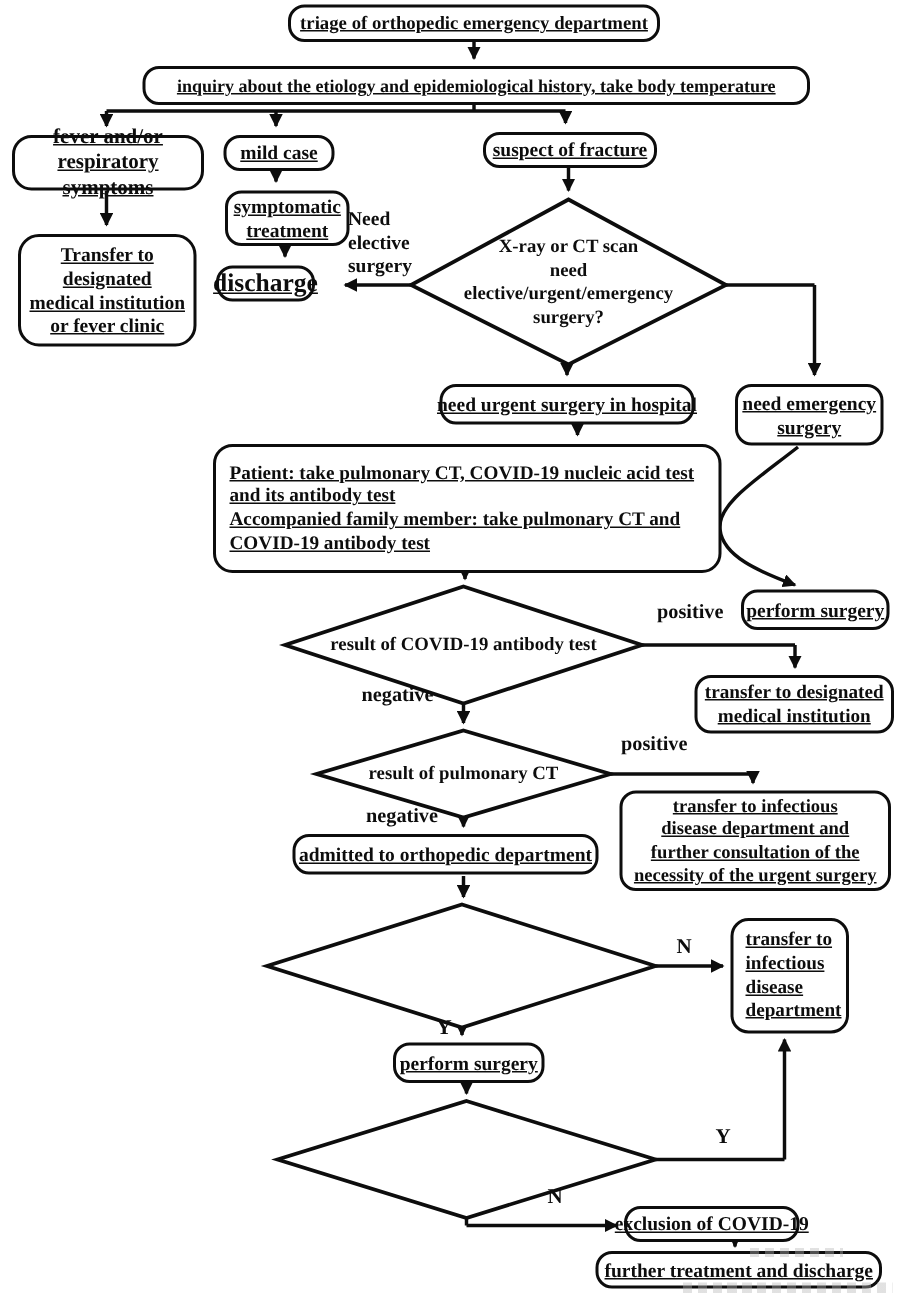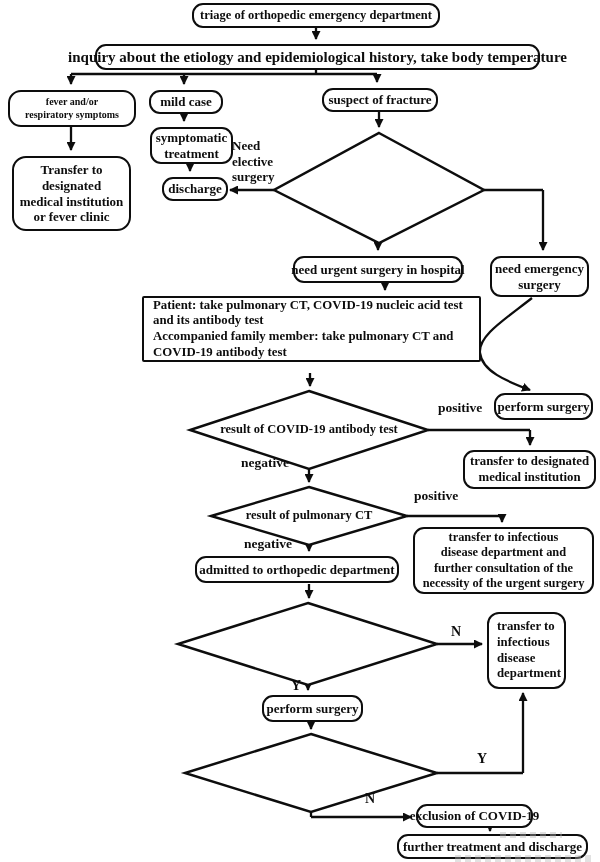--- a/index.html
+++ b/index.html
@@ -6,21 +6,21 @@
   #stage {
     position:relative; width:600px; height:862px; background:#ffffff;
     font-family:"Liberation Serif","DejaVu Serif",serif; font-weight:bold; color:#0d0d0d;
     overflow:hidden;
   }
   #wires { position:absolute; left:0; top:0; }
   .node {
     position:absolute; box-sizing:border-box; background:#ffffff;
     border:2.5px solid #0d0d0d; border-radius:11px;
     display:flex; align-items:center; justify-content:center;
-    text-align:center; line-height:1.22; white-space:pre-line;
+    text-align:center; line-height:1.22; white-space:pre-line;text-decoration:underline;
   }
   .nowrap { white-space:nowrap; }
   .leftalign { justify-content:flex-start; text-align:left; }
   .dtext {
     position:absolute; text-align:center; line-height:1.24; white-space:pre-line;
   }
   .elabel { position:absolute; white-space:pre-line; line-height:1.2; }
   .wm { position:absolute; opacity:.4; background:repeating-linear-gradient(90deg,#b5b5b5 0 6px,transparent 6px 10px); }
 </style>
 </head>
@@ -94,45 +94,45 @@
       <polygon points="379,133 484,190 379,243 274,190"></polygon>
       <polygon points="309,391 428,430 309,469 190,430"></polygon>
       <polygon points="309,487 407,516 309,545 211,516"></polygon>
       <polygon points="308,603 437,644 308,685 178,644"></polygon>
       <polygon points="311,734 437,773 311,812 185,773"></polygon>
     </g>
   </svg>
 
   <div class="node nowrap" style="left:192px;top:3px;width:248px;height:25px;font-size:12.5px">triage of orthopedic emergency department</div>
 
-  <div class="node nowrap" style="left:95px;top:44px;width:445px;height:26px;font-size:15px">inquiry about the etiology and epidemiological history, take body temperature</div>
+  <div class="node nowrap" style="left:95px;top:44px;width:445px;height:26px;font-size:12px">inquiry about the etiology and epidemiological history, take body temperature</div>
 
-  <div class="node" style="left:8px;top:90px;width:128px;height:37px;font-size:10px;border-radius:13px">fever and/or
+  <div class="node" style="left:8px;top:90px;width:128px;height:37px;font-size:14px;border-radius:13px">fever and/or
 respiratory symptoms</div>
 
   <div class="node nowrap" style="left:149px;top:90px;width:74px;height:24px;font-size:13px">mild case</div>
 
   <div class="node nowrap" style="left:322px;top:88px;width:116px;height:24px;font-size:13px">suspect of fracture</div>
 
   <div class="node" style="left:12px;top:156px;width:119px;height:75px;font-size:13px;border-radius:14px">Transfer to
 designated
 medical institution
 or fever clinic</div>
 
   <div class="node" style="left:150px;top:127px;width:83px;height:37px;font-size:13px">symptomatic
 treatment</div>
 
-  <div class="node nowrap" style="left:162px;top:177px;width:66px;height:24px;font-size:13px">discharge</div>
+  <div class="node nowrap" style="left:144px;top:177px;width:66px;height:24px;font-size:17px">discharge</div>
 
   <div class="node nowrap" style="left:293px;top:256px;width:170px;height:27px;font-size:13px">need urgent surgery in hospital</div>
 
   <div class="node" style="left:490px;top:256px;width:99px;height:41px;font-size:13px">need emergency
 surgery</div>
 
-  <div class="node leftalign" style="left:142px;top:296px;width:339px;height:66px;font-size:12.8px;padding:4px 9px;border-radius:2px">Patient: take pulmonary CT, COVID-19 nucleic acid test
+  <div class="node leftalign" style="left:142px;top:296px;width:339px;height:86px;font-size:12.8px;padding:4px 9px;border-radius:13px">Patient: take pulmonary CT, COVID-19 nucleic acid test
 and its antibody test
 Accompanied family member: take pulmonary CT and
 COVID-19 antibody test</div>
 
   <div class="node nowrap" style="left:494px;top:393px;width:99px;height:27px;font-size:13px">perform surgery</div>
 
   <div class="node" style="left:463px;top:450px;width:133px;height:39px;font-size:12.8px">transfer to designated
 medical institution</div>
 
   <div class="node" style="left:413px;top:527px;width:181px;height:67px;font-size:12.4px">transfer to infectious
@@ -146,20 +146,24 @@
 infectious
 disease
 department</div>
 
   <div class="node nowrap" style="left:262px;top:695px;width:101px;height:27px;font-size:13px">perform surgery</div>
 
   <div class="node nowrap" style="left:416px;top:804px;width:117px;height:24px;font-size:13px">exclusion of COVID-19</div>
 
   <div class="node nowrap" style="left:397px;top:834px;width:191px;height:25px;font-size:13px">further treatment and discharge</div>
 
+  <div class="dtext" style="left:294px;top:157px;width:170px;font-size:12.5px">X-ray or CT scan
+need
+elective/urgent/emergency
+surgery?</div>
 
   <div class="dtext nowrap" style="left:189px;top:422px;width:240px;font-size:12.5px">result of COVID-19 antibody test</div>
 
   <div class="dtext nowrap" style="left:219px;top:508px;width:180px;font-size:12.5px">result of pulmonary CT</div>
 
 
 
   <div class="elabel" style="left:232px;top:138px;font-size:13px">Need
 elective
 surgery</div>

